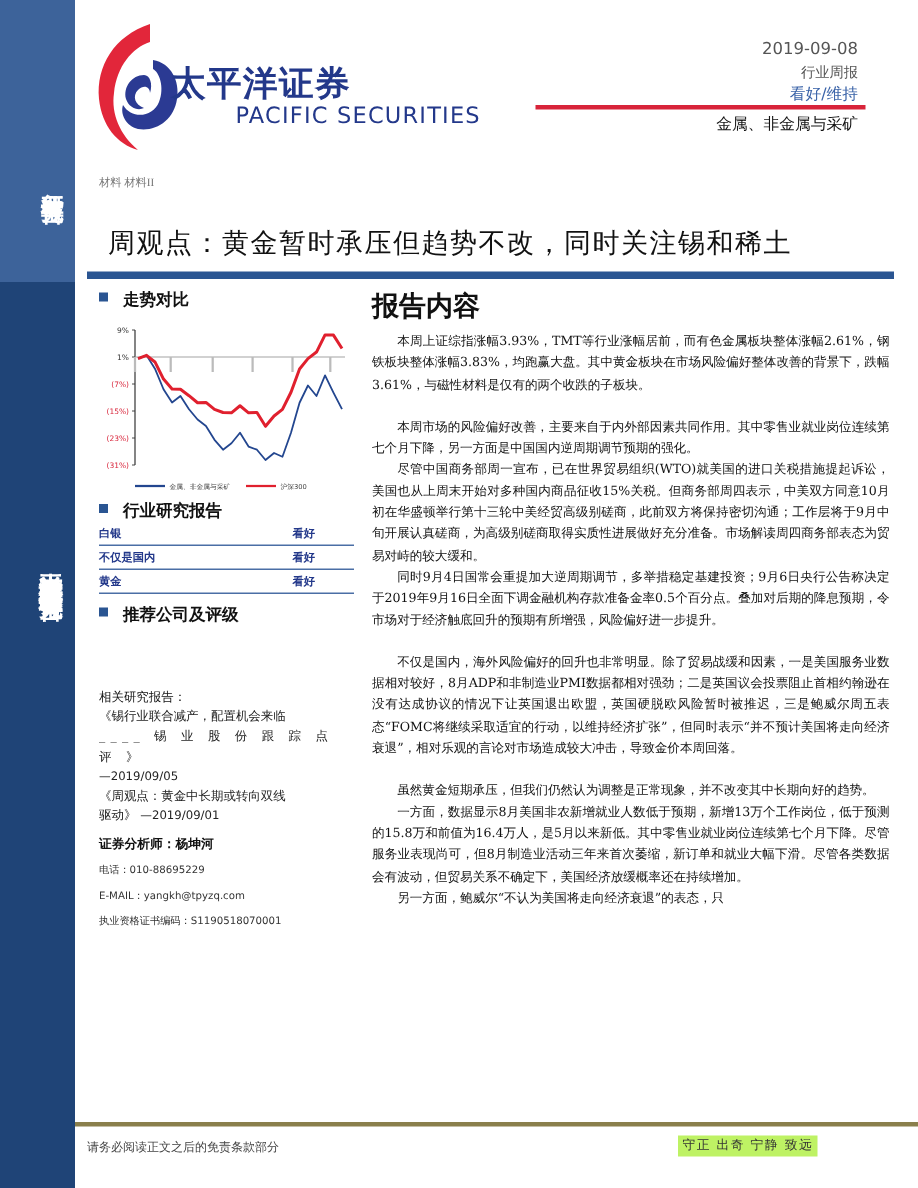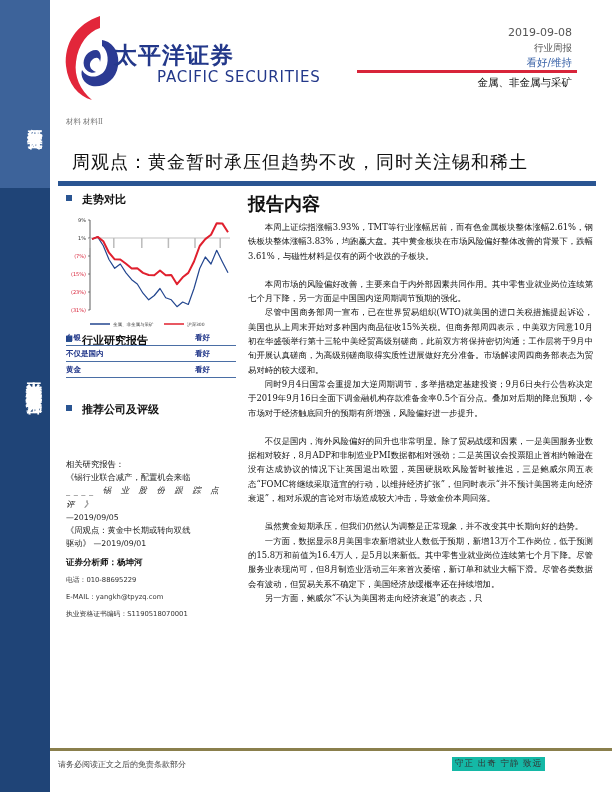--- a/index.html
+++ b/index.html
@@ -27,41 +27,41 @@
   .breadcrumb { position: absolute; left: 66px; top: 117px; font-size: 7.5px; color: #777; font-family: Liberation Serif, serif; }
 
   .title { position: absolute; left: 72px; top: 150px; font-size: 18px; color: #111; letter-spacing: 1px; }
   .title-bar { position: absolute; left: 58px; top: 181px; width: 538px; height: 5px; background: #2a5592; }
 
   .sec-head { position: absolute; font-size: 11px; font-weight: bold; color: #111; }
   .sec-head .sq { display: inline-block; width: 6px; height: 6px; background: #2a5592; margin-right: 10px; vertical-align: 2px; }
 
   .chart { position: absolute; left: 62px; top: 210px; width: 176px; height: 120px; }
 
-  .rating-table { position: absolute; left: 66px; top: 330px; width: 170px; font-size: 7.5px; font-weight: bold; color: #23388a; }
+  .rating-table { position: absolute; left: 66px; top: 348px; width: 170px; font-size: 7.5px; font-weight: bold; color: #23388a; }
   .rating-row { display: flex; justify-content: space-between; padding: 3px 0 2px 0; border-bottom: 1.5px solid #4a6ea5; }
   .rating-row span:last-child { margin-right: 26px; }
 
   .related { position: absolute; left: 66px; top: 458px; width: 170px; font-size: 8.3px; line-height: 13.2px; color: #222; }
   .related .lbl { font-weight: normal; color: #111; }
   .related .sans { font-family: "DejaVu Sans", sans-serif; font-size: 7.8px; }
-  .related .just { letter-spacing: 3.5px; font-style: italic; }
+  .related .just { letter-spacing: 3.5px; }
 
   .analyst { position: absolute; left: 66px; top: 557px; width: 170px; font-size: 8px; color: #222; }
   .analyst .lbl { font-weight: bold; font-size: 8.5px; color: #111; display: block; margin-bottom: 6px; }
   .analyst .line { font-family: "DejaVu Sans", sans-serif; font-size: 6.8px; color: #333; display: block; margin-bottom: 7px; }
 
   .content-head { position: absolute; left: 248px; top: 192px; font-size: 18px; font-weight: bold; color: #111; }
   .body-text { position: absolute; left: 248px; width: 345px; font-size: 8.4px; line-height: 14.3px; color: #111; text-align: justify; }
   .body-text p { text-indent: 2em; }
   .body-text p.gap { margin-top: 14px; }
 
   .footer-line { position: absolute; left: 50px; top: 748px; width: 562px; height: 3px; background: #8a7f4c; }
   .footer-left { position: absolute; left: 58px; top: 759px; font-size: 8px; color: #444; }
-  .footer-right { position: absolute; left: 452px; top: 757px; font-size: 8.5px; color: #333; background: #14b8a6; padding: 1px 3px; letter-spacing: 1px; }
+  .footer-right { position: absolute; left: 452px; top: 757px; font-size: 8.5px; color: #333; background: #bef264; padding: 1px 3px; letter-spacing: 1px; }
 </style>
 </head>
 <body>
 
 <div class="sidebar-top"></div>
 <div class="sidebar-bot"></div>
 <div class="vtext vt1">行业研究报告</div>
 <div class="vtext vt2">太平洋证券股份有限公司证券研究报告</div>
 
 <svg class="logo" viewBox="0 0 60 88">

